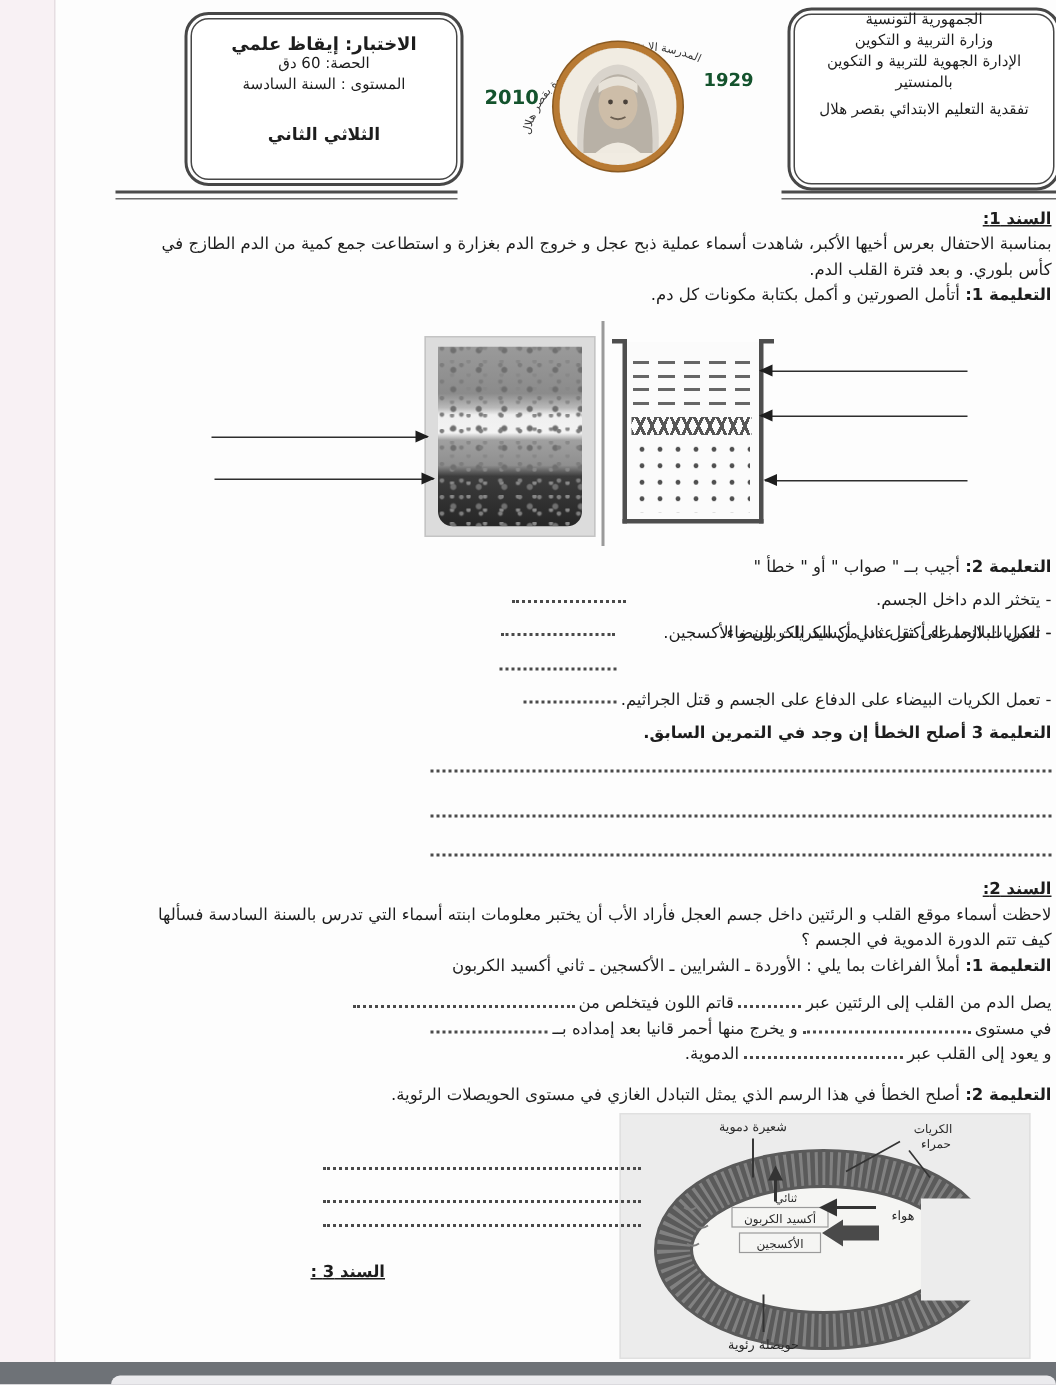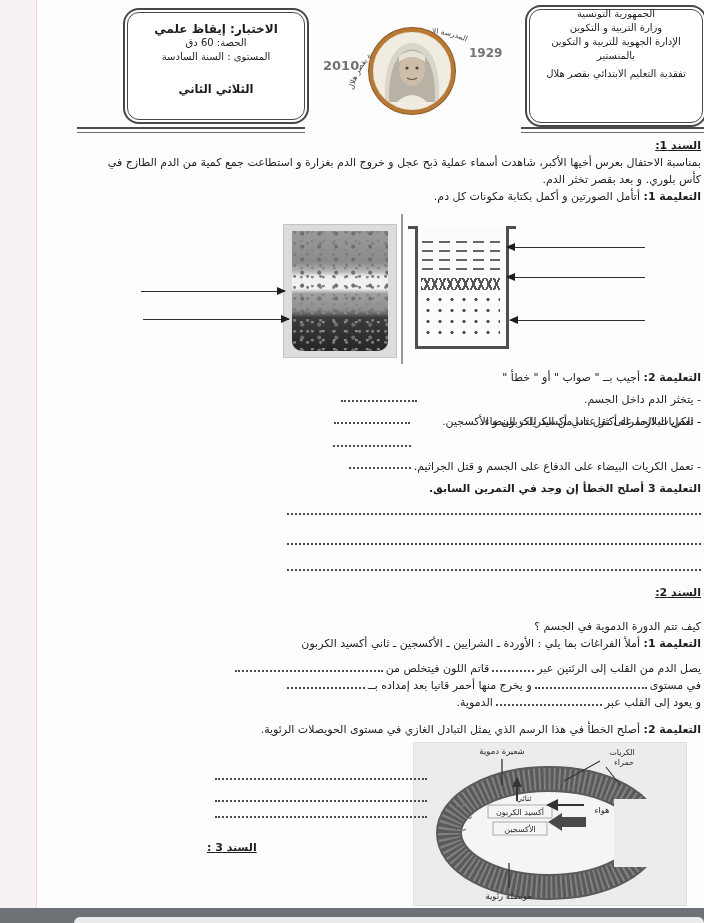--- a/index.html
+++ b/index.html
@@ -16,21 +16,21 @@
   .t10{font-size:10px;line-height:14px;}
   
   .hbox{border:2px solid #474747;border-radius:16px;background:#fff;}
   .hbox::after{content:"";position:absolute;inset:2px;border:1px solid #474747;border-radius:12px;}
   .hbox .inner{position:relative;z-index:2;width:100%;height:100%;display:flex;flex-direction:column;
                align-items:center;justify-content:flex-start;direction:rtl;text-align:right;}
   .dbl{height:3px;border-top:2px solid #4c4c4c;border-bottom:1px solid #6a6a6a;}
   
   .logo-ring{width:78px;height:78px;border-radius:50%;border:4px solid #b87a33;
              box-shadow:0 0 0 1px #8a5a22, inset 0 0 0 1px #8a5a22;background:#f3efe7;overflow:hidden;}
-  .year{font-weight:bold;font-size:13px;color:#737373;}
+  .year{font-weight:bold;font-size:13px;color:#14532d;}
   
   .dots{display:inline-block;height:0.55em;border-bottom:2px dotted #4a4a4a;margin:0 3px;}
   .dotline{height:0;border-bottom:2px dotted #4a4a4a;}
   
   .aline{height:0;border-top:1.6px solid #2e2e2e;}
   .aline.tor::after{content:"";position:absolute;right:-1px;top:-5px;
      border-left:9px solid #1e1e1e;border-top:4px solid transparent;border-bottom:4px solid transparent;}
   .aline.tol::before{content:"";position:absolute;left:-1px;top:-5px;
      border-right:9px solid #1e1e1e;border-top:4px solid transparent;border-bottom:4px solid transparent;}
   
@@ -109,21 +109,21 @@
         <circle cx="44" cy="36" r="1.6" fill="#49413a"></circle>
         <path d="M34 46 Q39 49 44 46" stroke="#6b5f52" stroke-width="1.2" fill="none"></path>
         <path d="M24 70 Q39 56 54 70 Z" fill="#efeae0"></path>
       </svg>
     </div>
     <div class="abs year" style="left:286px;top:58px;">2010</div>
     <div class="abs year" style="left:432px;top:46px;font-size:12px;">1929</div>
 
     <div class="abs rtl b u t11" style="right:4px;top:138px;">السند 1:</div>
     <div class="abs rtl t11" style="right:4px;top:155px;">بمناسبة الاحتفال بعرس أخيها الأكبر، شاهدت أسماء عملية ذبح عجل و خروج الدم بغزارة و استطاعت جمع كمية من الدم الطازج في</div>
-    <div class="abs rtl t11" style="right:4px;top:172px;">كأس بلوري. و بعد بقصر تخثر الدم.</div>
+    <div class="abs rtl t11" style="right:4px;top:172px;">كأس بلوري. و بعد فترة القلب الدم.</div>
     <div class="abs rtl t11" style="right:4px;top:189px;">
       <span class="b">التعليمة 1:</span>
       <span>أتأمل الصورتين و أكمل بكتابة مكونات كل دم.</span>
     </div>
 
     <div class="abs photo" style="left:246px;top:224px;width:96px;height:120px;">
       <div class="glass"></div>
     </div>
     <div class="abs aline tor" style="left:104px;top:291px;width:144px;"></div>
     <div class="abs aline tor" style="left:106px;top:319px;width:146px;"></div>
@@ -153,20 +153,21 @@
     <div class="abs dotline" style="left:296px;top:445px;width:78px;"></div>
     <div class="abs rtl t11" style="right:4px;top:459px;">- تعمل الكريات البيضاء على الدفاع على الجسم و قتل الجراثيم.</div>
     <div class="abs dotline" style="left:312px;top:467px;width:62px;"></div>
     <div class="abs rtl t11 b" style="right:4px;top:481px;">التعليمة 3 أصلح الخطأ إن وجد في التمرين السابق.</div>
 
     <div class="abs dotline" style="left:250px;top:513px;width:414px;"></div>
     <div class="abs dotline" style="left:250px;top:543px;width:414px;"></div>
     <div class="abs dotline" style="left:250px;top:569px;width:414px;"></div>
 
     <div class="abs rtl b u t11" style="right:4px;top:585px;">السند 2:</div>
+    <div class="abs rtl t11" style="right:4px;top:602px;">لاحظت أسماء موقع القلب و الرئتين داخل جسم العجل فأراد الأب أن يختبر معلومات ابنته أسماء التي تدرس بالسنة السادسة فسألها</div>
     <div class="abs rtl t11" style="right:4px;top:619px;">كيف تتم الدورة الدموية في الجسم ؟</div>
     <div class="abs rtl t11" style="right:4px;top:636px;">
       <span class="b">التعليمة 1:</span>
       <span>أملأ الفراغات بما يلي : الأوردة ـ الشرايين ـ الأكسجين ـ ثاني أكسيد الكربون</span>
     </div>
     <div class="abs rtl t11" style="right:4px;top:661px;">
       <span>يصل الدم من القلب إلى الرئتين عبر</span><span class="dots" style="width:42px;"></span><span>قاتم اللون فيتخلص من</span><span class="dots" style="width:148px;"></span>
     </div>
     <div class="abs rtl t11" style="right:4px;top:678px;">
       <span>في مستوى</span><span class="dots" style="width:112px;"></span><span>و يخرج منها أحمر قانيا بعد إمداده بــ</span><span class="dots" style="width:78px;"></span>

